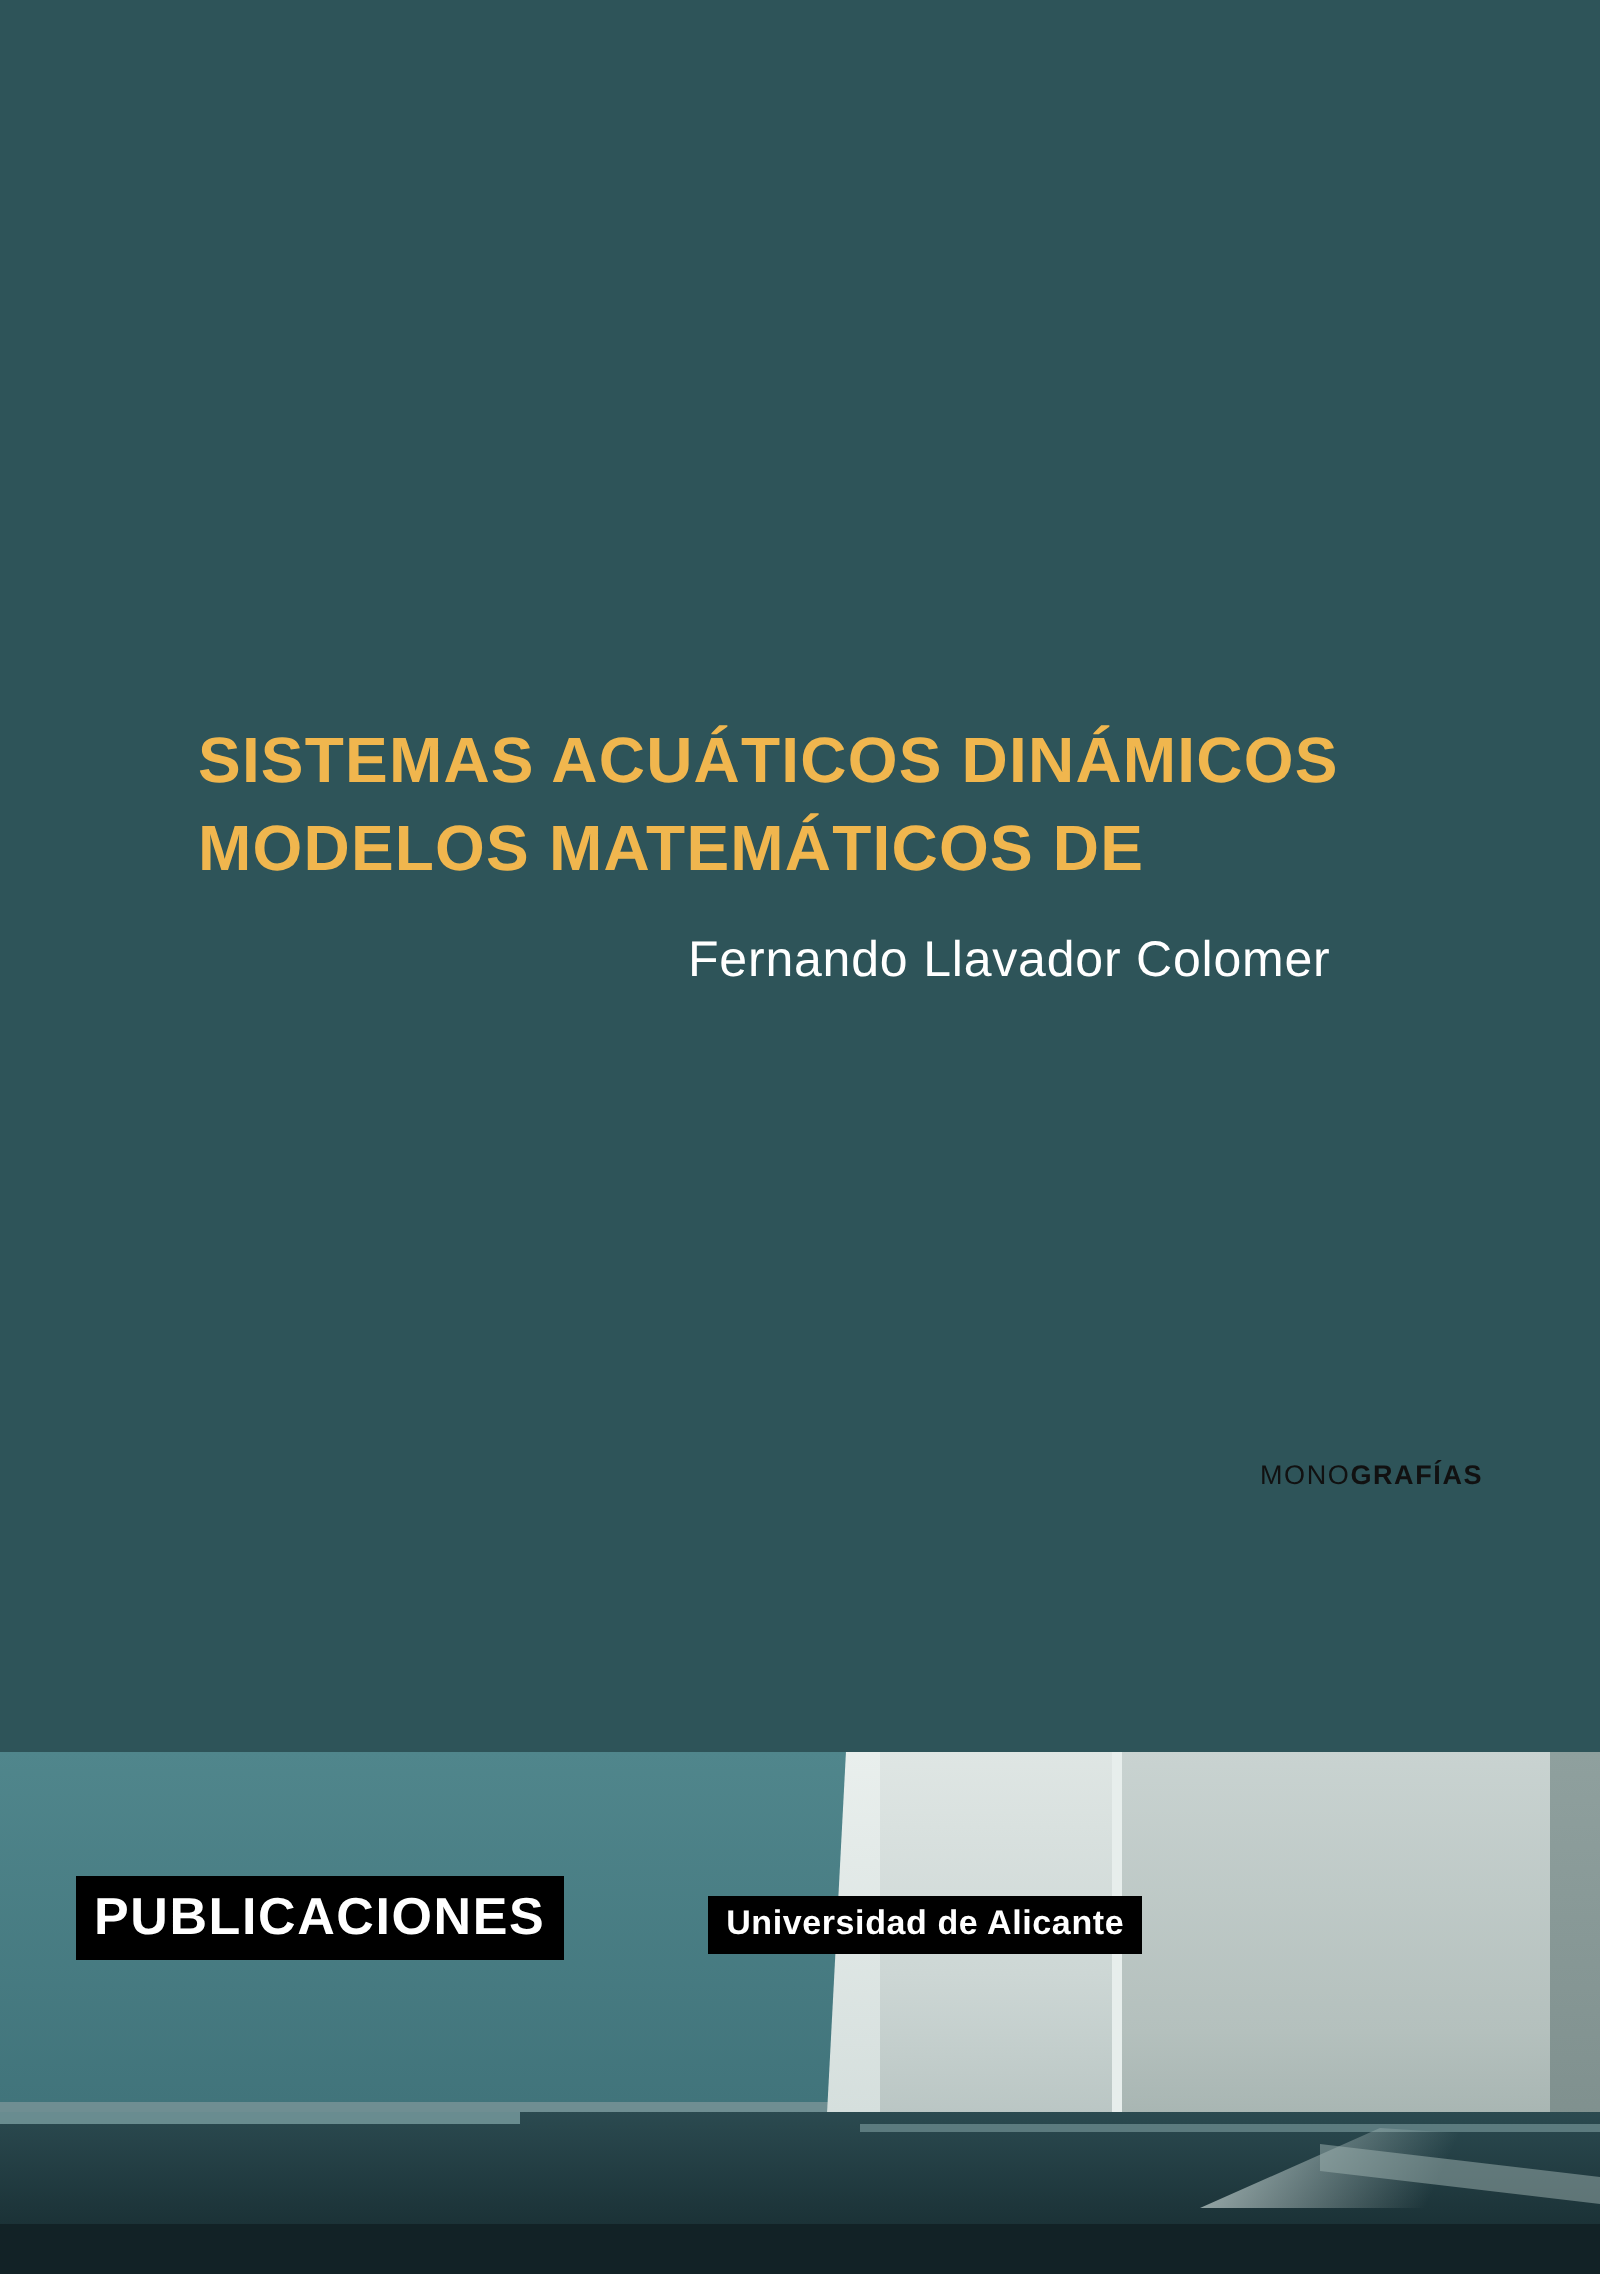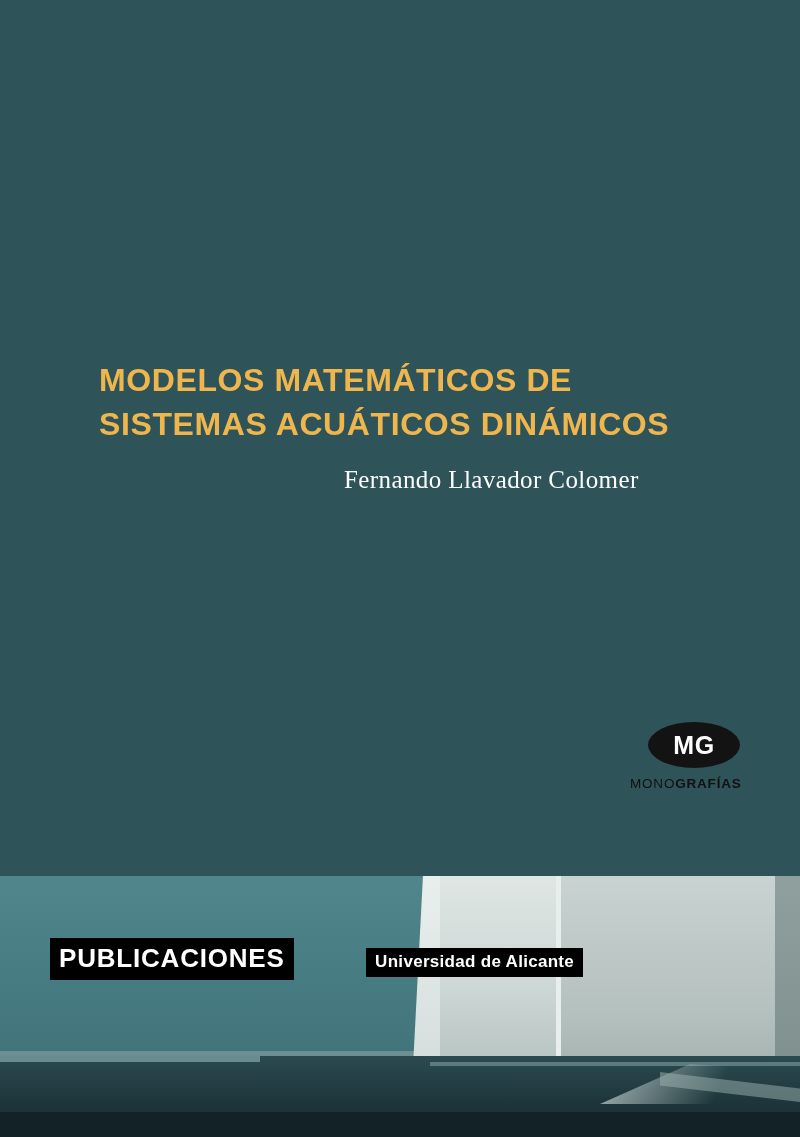--- a/index.html
+++ b/index.html
@@ -132,21 +132,21 @@
   .title-line {
     color: #f0b64e;
     font-size: 32px;
     font-weight: bold;
     letter-spacing: 0.6px;
     line-height: 44px;
     margin: 0;
   }
   .author {
     color: #ffffff;
-    font-family: Liberation Serif, serif;
+    font-family: Liberation Sans, sans-serif;
     font-size: 25px;
     letter-spacing: 0.4px;
     margin: 20px 0 0 245px;
     white-space: nowrap;
   }
 
   
   .mg-badge {
     position: absolute;
     left: 648px;
@@ -175,21 +175,20 @@
     text-align: right;
   }
   .mg-caption .light { font-weight: normal; }
   .mg-caption .bold { font-weight: bold; }
 
   
   .publisher {
     position: absolute;
     left: 38px;
     top: 938px;
-    margin-left: 12px;
   }
   .pub-main {
     display: inline-block;
     background: #000000;
     color: #ffffff;
     font-size: 26px;
     font-weight: bold;
     letter-spacing: 0.8px;
     padding: 5px 9px 6px 9px;
   }
@@ -222,27 +221,26 @@
     <div class="photo-edge-vert"></div>
     <div class="photo-water"></div>
     <div class="photo-water-hl"></div>
     <div class="photo-water-hl2"></div>
     <div class="photo-strut"></div>
     <div class="photo-strut2"></div>
     <div class="photo-bottom-dark"></div>
   </div>
 
   <div class="title-block">
+    <div class="title-line">SISTEMAS ACUÁTICOS DINÁMICOS</div>
     <div class="title-line">MODELOS MATEMÁTICOS DE</div>
-    <div class="title-line">SISTEMAS ACUÁTICOS DINÁMICOS</div>
     <div class="author">Fernando Llavador Colomer</div>
   </div>
 
   <div class="mg-badge">
-    <div class="mg-ellipse">MG</div>
     <div class="mg-caption"><span class="light">MONO</span><span class="bold">GRAFÍAS</span></div>
   </div>
 
   <div class="publisher">
     <div class="pub-main">PUBLICACIONES</div>
     <div class="pub-sub">Universidad de Alicante</div>
   </div>
 
 </div>
 

